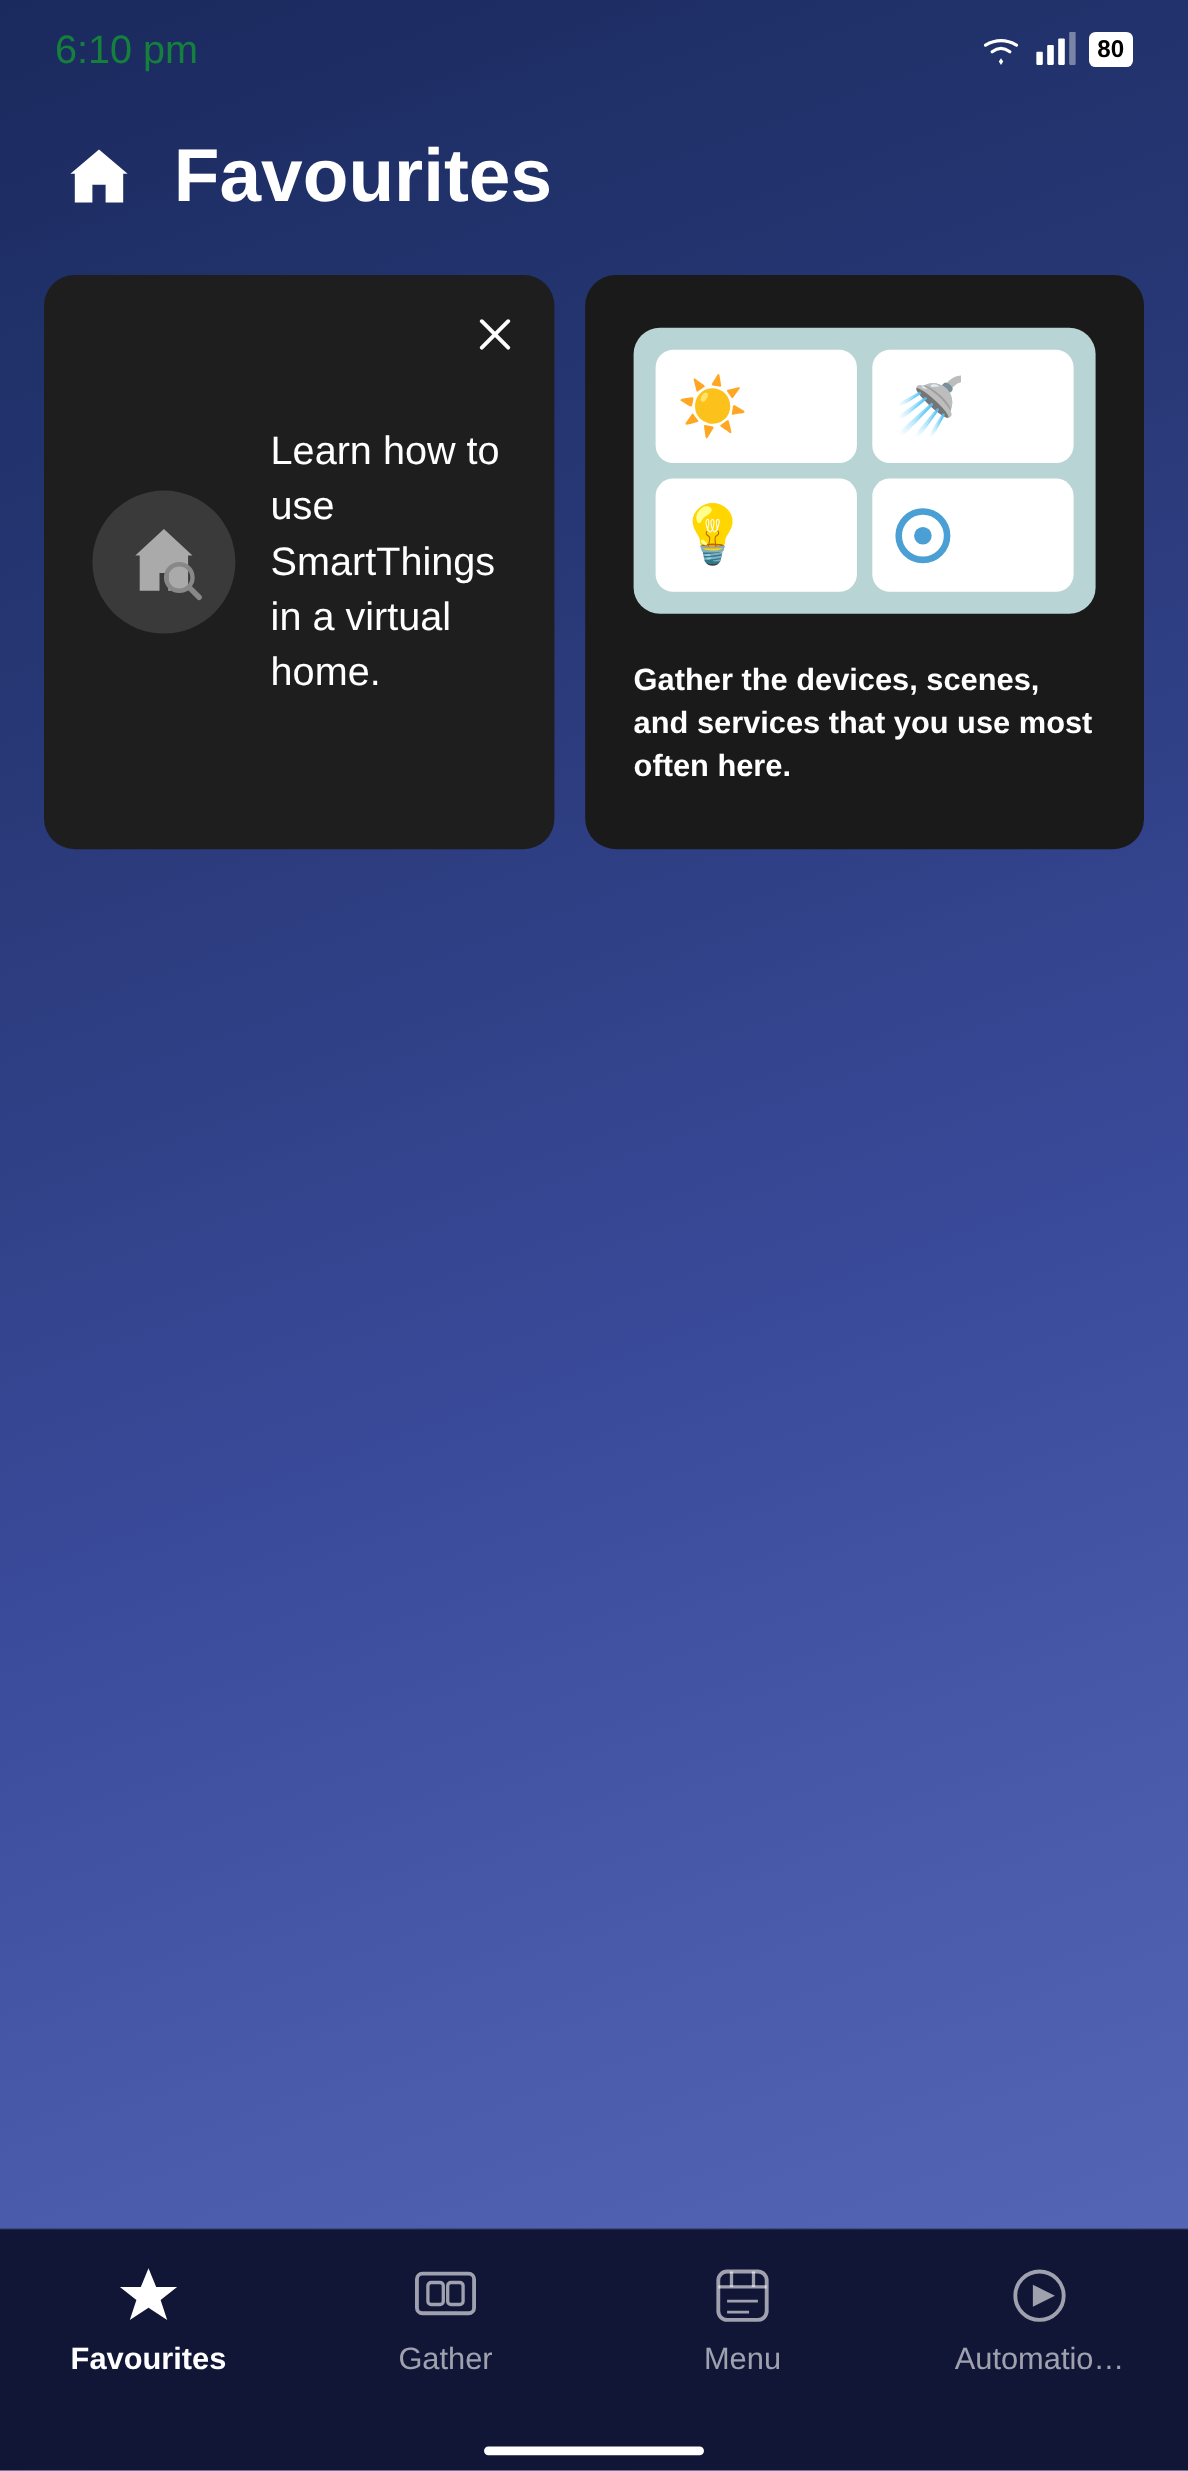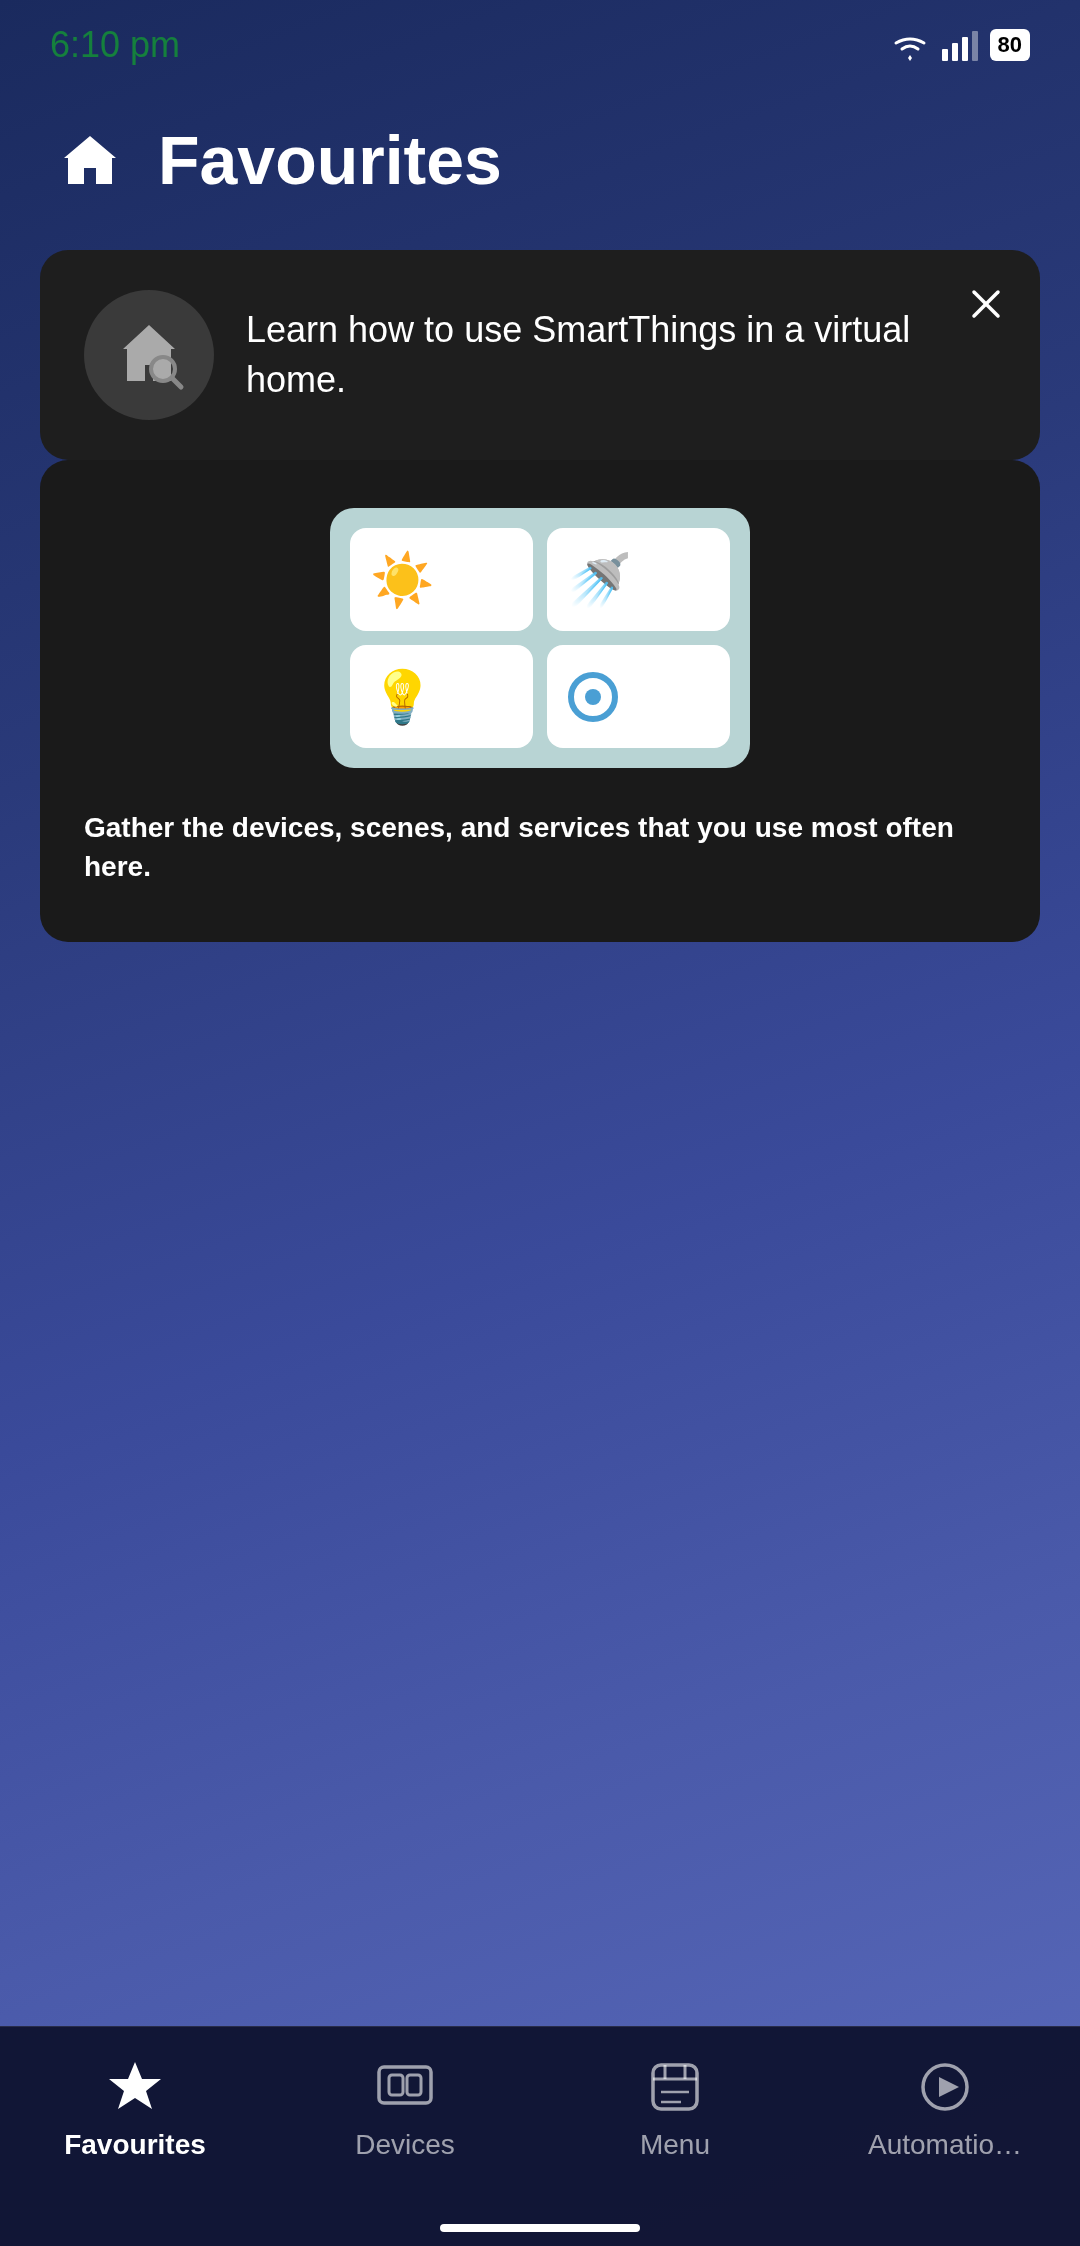--- a/index.html
+++ b/index.html
@@ -25,21 +25,21 @@
     }
 
     .status-time {
       font-size: 36px;
       font-weight: 500;
       color: #15803d;
     }
 
     .status-icons {
       display: flex;
-      align-items: flex-end;
+      align-items: flex-start;
       gap: 12px;
     }
 
     .battery-box {
       display: flex;
       align-items: center;
       background: white;
       color: black;
       font-size: 22px;
       font-weight: bold;
@@ -71,21 +71,21 @@
     .page-title {
       font-size: 68px;
       font-weight: 700;
       color: white;
     }
 
     
     .content {
       padding: 20px 40px;
       display: flex;
-      flex-direction: column;
+      gap: 28px;
     }
 
     
     .banner-card {
       background: #1e1e1e;
       border-radius: 28px;
       padding: 40px 44px;
       display: flex;
       align-items: center;
       gap: 32px;
@@ -326,21 +326,21 @@
     </svg>
     <span class="nav-label">Favourites</span>
   </div>
 
   <div class="nav-item">
     <svg viewBox="0 0 60 60" fill="none">
       <rect x="4" y="10" width="52" height="36" rx="5" stroke="rgba(255,255,255,0.6)" stroke-width="3.5" fill="none"></rect>
       <rect x="14" y="18" width="14" height="20" rx="3" stroke="rgba(255,255,255,0.6)" stroke-width="3" fill="none"></rect>
       <rect x="32" y="18" width="14" height="20" rx="3" stroke="rgba(255,255,255,0.6)" stroke-width="3" fill="none"></rect>
     </svg>
-    <span class="nav-label">Devices</span>
+    <span class="nav-label">Gather</span>
   </div>
 
   <div class="nav-item">
     <svg viewBox="0 0 60 60" fill="none">
       <rect x="8" y="8" width="44" height="44" rx="8" stroke="rgba(255,255,255,0.6)" stroke-width="3.5" fill="none"></rect>
       <line x1="8" y1="22" x2="52" y2="22" stroke="rgba(255,255,255,0.6)" stroke-width="3"></line>
       <line x1="20" y1="8" x2="20" y2="22" stroke="rgba(255,255,255,0.6)" stroke-width="3"></line>
       <line x1="40" y1="8" x2="40" y2="22" stroke="rgba(255,255,255,0.6)" stroke-width="3"></line>
       <line x1="16" y1="35" x2="44" y2="35" stroke="rgba(255,255,255,0.6)" stroke-width="2.5"></line>
       <line x1="16" y1="45" x2="36" y2="45" stroke="rgba(255,255,255,0.6)" stroke-width="2.5"></line>

